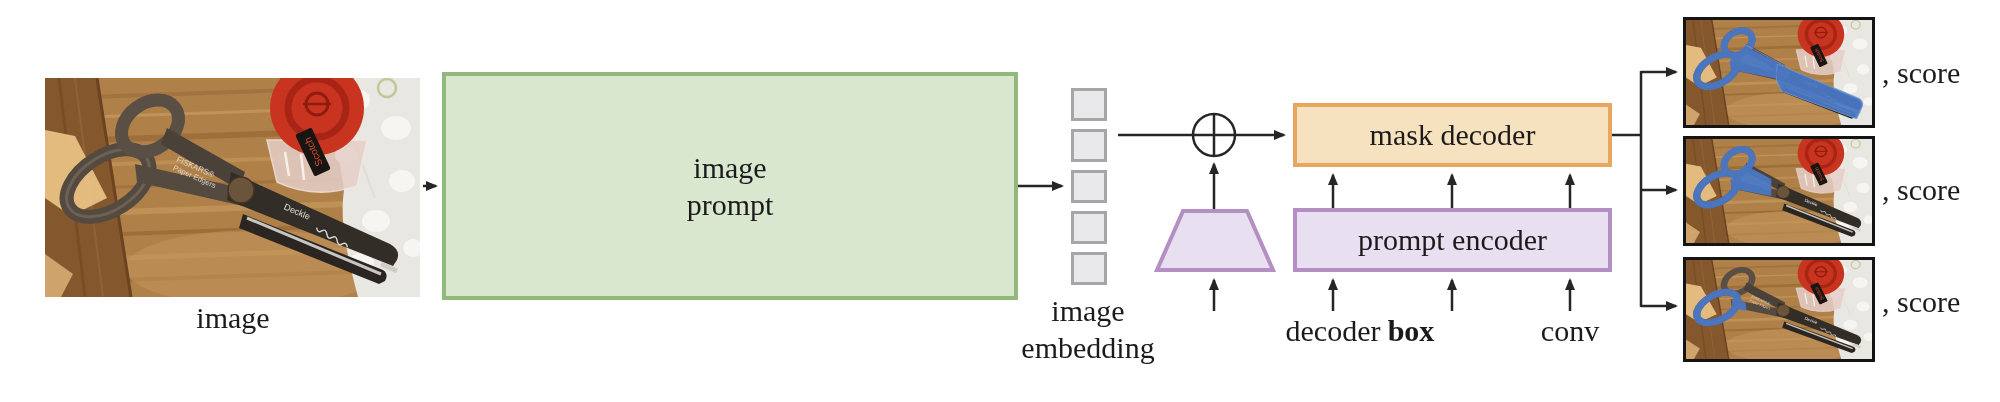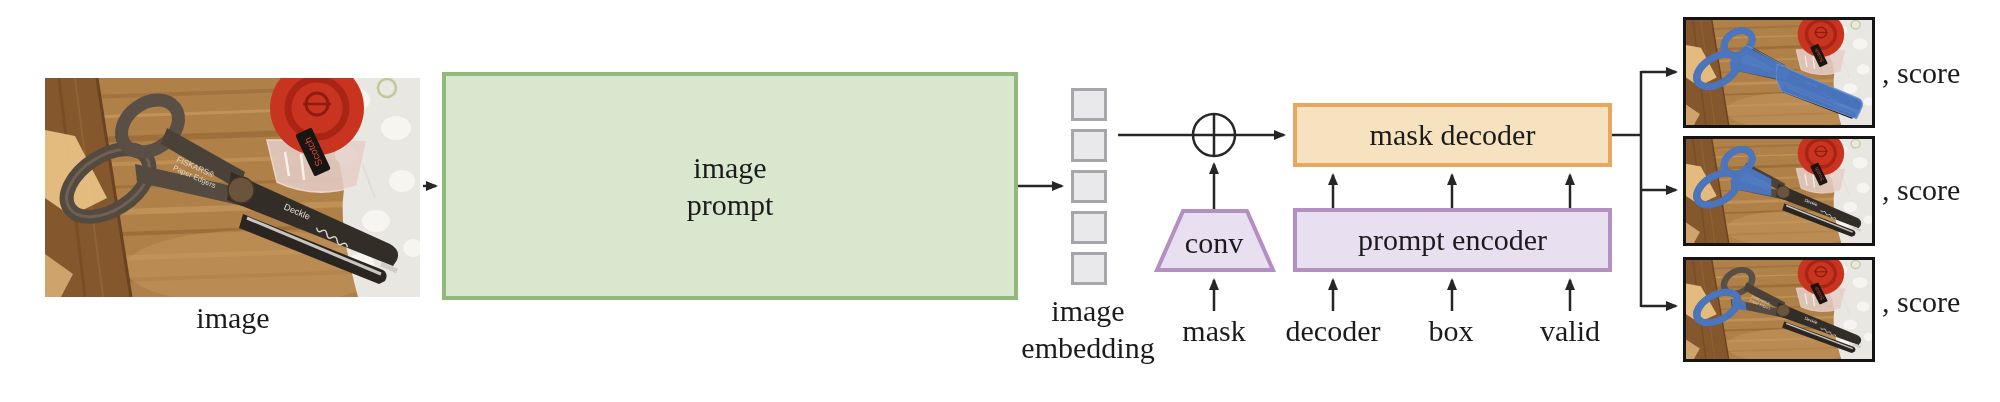--- a/index.html
+++ b/index.html
@@ -165,33 +165,31 @@
     <div class="sq"></div>
     <div class="sq"></div>
     <div class="sq"></div>
     <div class="sq"></div>
   </div>
   <div class="abs" style="left:988px;top:292px;width:200px;">
     <div class="lbl2">image</div>
     <div class="lbl2">embedding</div>
   </div>
 
-  <div class="abs lbl" style="left:1164px;top:225px;width:100px;">conv</div>
-  <div class="abs lbl" style="left:1154px;top:313px;width:120px;">mask</div>
 
   <div class="abs node prompt-box">
     <div class="lbl">prompt encoder</div>
   </div>
   <div class="abs node decoder-box">
     <div class="lbl">mask decoder</div>
   </div>
 
   <div class="abs lbl" style="left:1273px;top:313px;width:120px;">decoder</div>
-  <div class="abs lbl" style="left:1391px;top:313px;width:120px;">box</div>
-  <div class="abs lbl" style="left:1510px;top:313px;width:120px;">valid</div>
+  <div class="abs lbl" style="left:1351px;top:313px;width:120px;font-weight:bold;">box</div>
+  <div class="abs lbl" style="left:1510px;top:313px;width:120px;">conv</div>
 
   <div class="abs thumb" style="top:17px;height:111px;">
     <svg viewBox="0 0 375 219" preserveAspectRatio="none">
         <use href="#scene"></use>
         <use href="#m-full"></use>
       </svg>
   </div>
   <div class="abs thumb" style="top:136px;height:110px;">
     <svg viewBox="0 0 375 219" preserveAspectRatio="none">
         <use href="#scene"></use>

